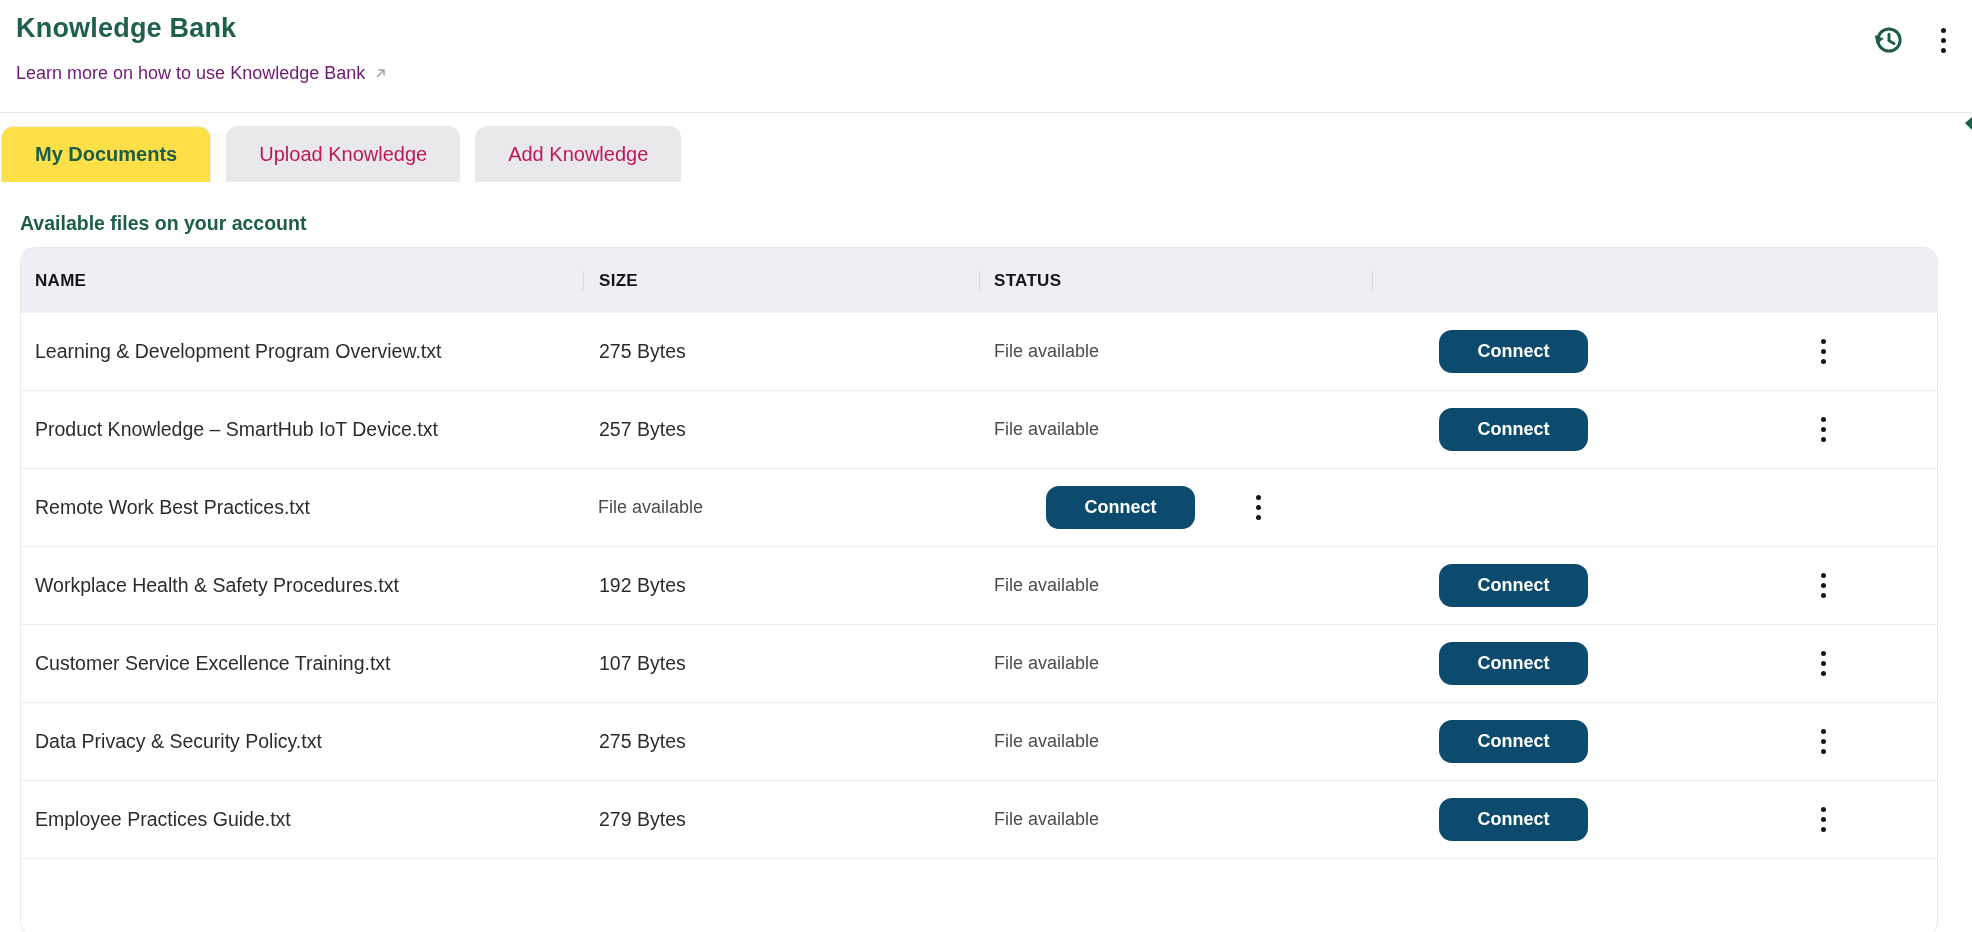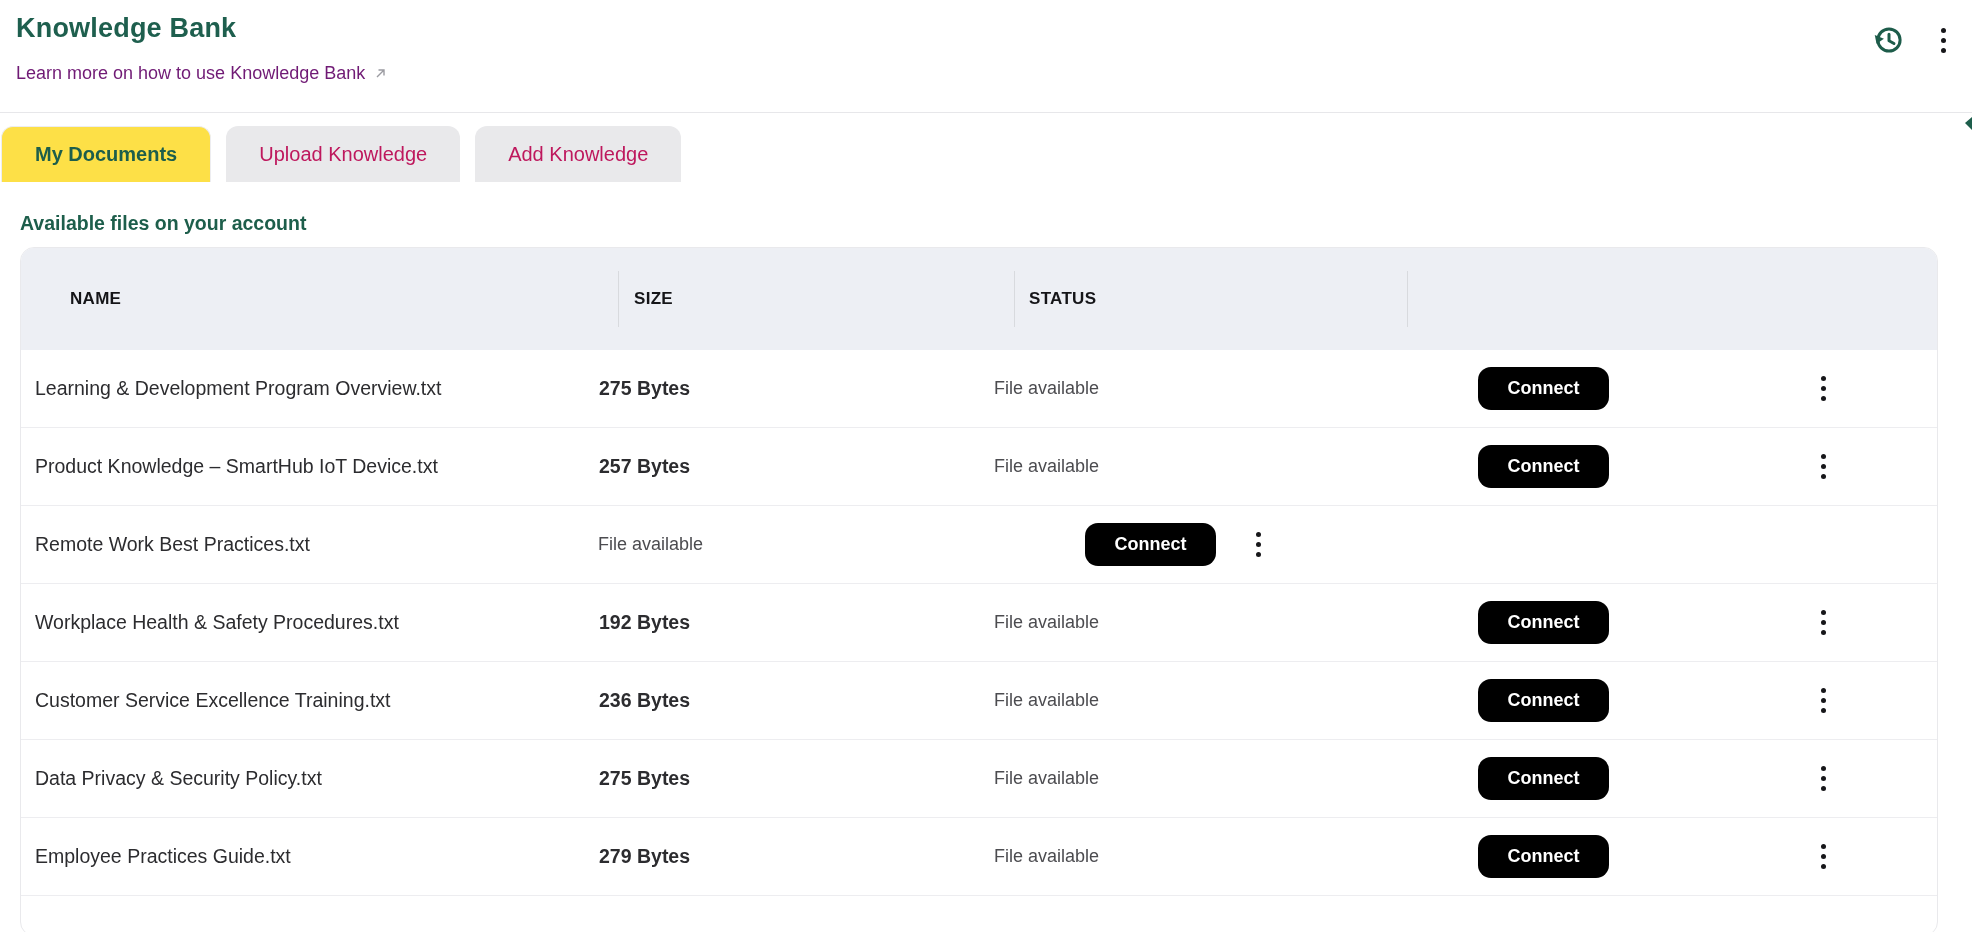--- a/index.html
+++ b/index.html
@@ -26,34 +26,34 @@
   .tab { height:56px; display:flex; align-items:center; padding:0 33px; font-size:20px;
          border-radius:12px 12px 0 0; cursor:pointer; white-space:nowrap; color:#be185d; background:#e9e9eb; font-weight:400; }
   .tab.active { background:#fde047; color:#1d5e4b; font-weight:700; border:1px solid #ededf0; border-bottom:none; }
 
   
   .main { padding:0 34px 0 20px; }
   .section-heading { margin:30px 0 12px 0; font-size:19.5px; font-weight:700; color:#1d5e4b; }
 
   .card { border:1px solid #e9e9ec; border-radius:14px; overflow:hidden; background:#fff; height:689px; }
   .thead, .tr { display:grid; grid-template-columns:562px 396px 393px 1fr; }
-  .thead { height:102px; background:#edeff4;padding-left:35px; }
+  .thead { height:65px; background:#edeff4; }
   .th { position:relative; height:100%; display:flex; align-items:center; font-size:17px; font-weight:700;
         color:#151518; letter-spacing:.3px; padding-left:14px; }
   .th:nth-child(2) { padding-left:16px; }
   .th:nth-child(3) { padding-left:15px; }
   .th:not(:first-child)::before { content:""; position:absolute; left:0; top:23px; bottom:23px; width:1px; background:#d8dade; }
 
   .tr { height:78px; border-bottom:1px solid #ededf0; align-items:center; }
   .td { overflow:hidden; white-space:nowrap; }
   .td.name { font-size:19.5px; color:#2c2c2f; padding-left:14px; }
-  .td.size { font-size:19.5px; color:#2c2c2f; padding-left:16px;font-weight:bold; }
+  .td.size { font-size:19.5px; color:#2c2c2f; padding-left:16px; }
   .td.status { font-size:18px; color:#4c4c50; padding-left:15px; }
   .td.actions { display:flex; align-items:center; height:100%; }
-  .connect-btn { margin-left:106px; width:131px; height:43px; border-radius:13px; background:#000000; color:#ffffff;
+  .connect-btn { margin-left:67px; width:149px; height:43px; border-radius:13px; background:#0c4a6e; color:#ffffff;
                  font-family:"Liberation Sans", sans-serif; font-size:18px; font-weight:700; border:none; cursor:pointer; }
   .row-kebab { margin-left:auto; margin-right:109px; }
 </style>
 </head>
 <body>
 
 <div class="page">
 
   <header class="page-header">
     <h1 class="page-title">Knowledge Bank</h1>
@@ -158,21 +158,21 @@
                   <i></i>
                   <i></i>
                   <i></i>
                 </span>
       </button>
     </div>
   </div>
 
   <div class="tr">
     <div class="td name">Customer Service Excellence Training.txt</div>
-    <div class="td size">236 Bytes</div>
+    <div class="td size">107 Bytes</div>
     <div class="td status">File available</div>
     <div class="td actions">
       <button class="connect-btn">Connect</button>
       <button class="icon-btn row-kebab">
         <span class="kebab">
                   <i></i>
                   <i></i>
                   <i></i>
                 </span>
       </button>

